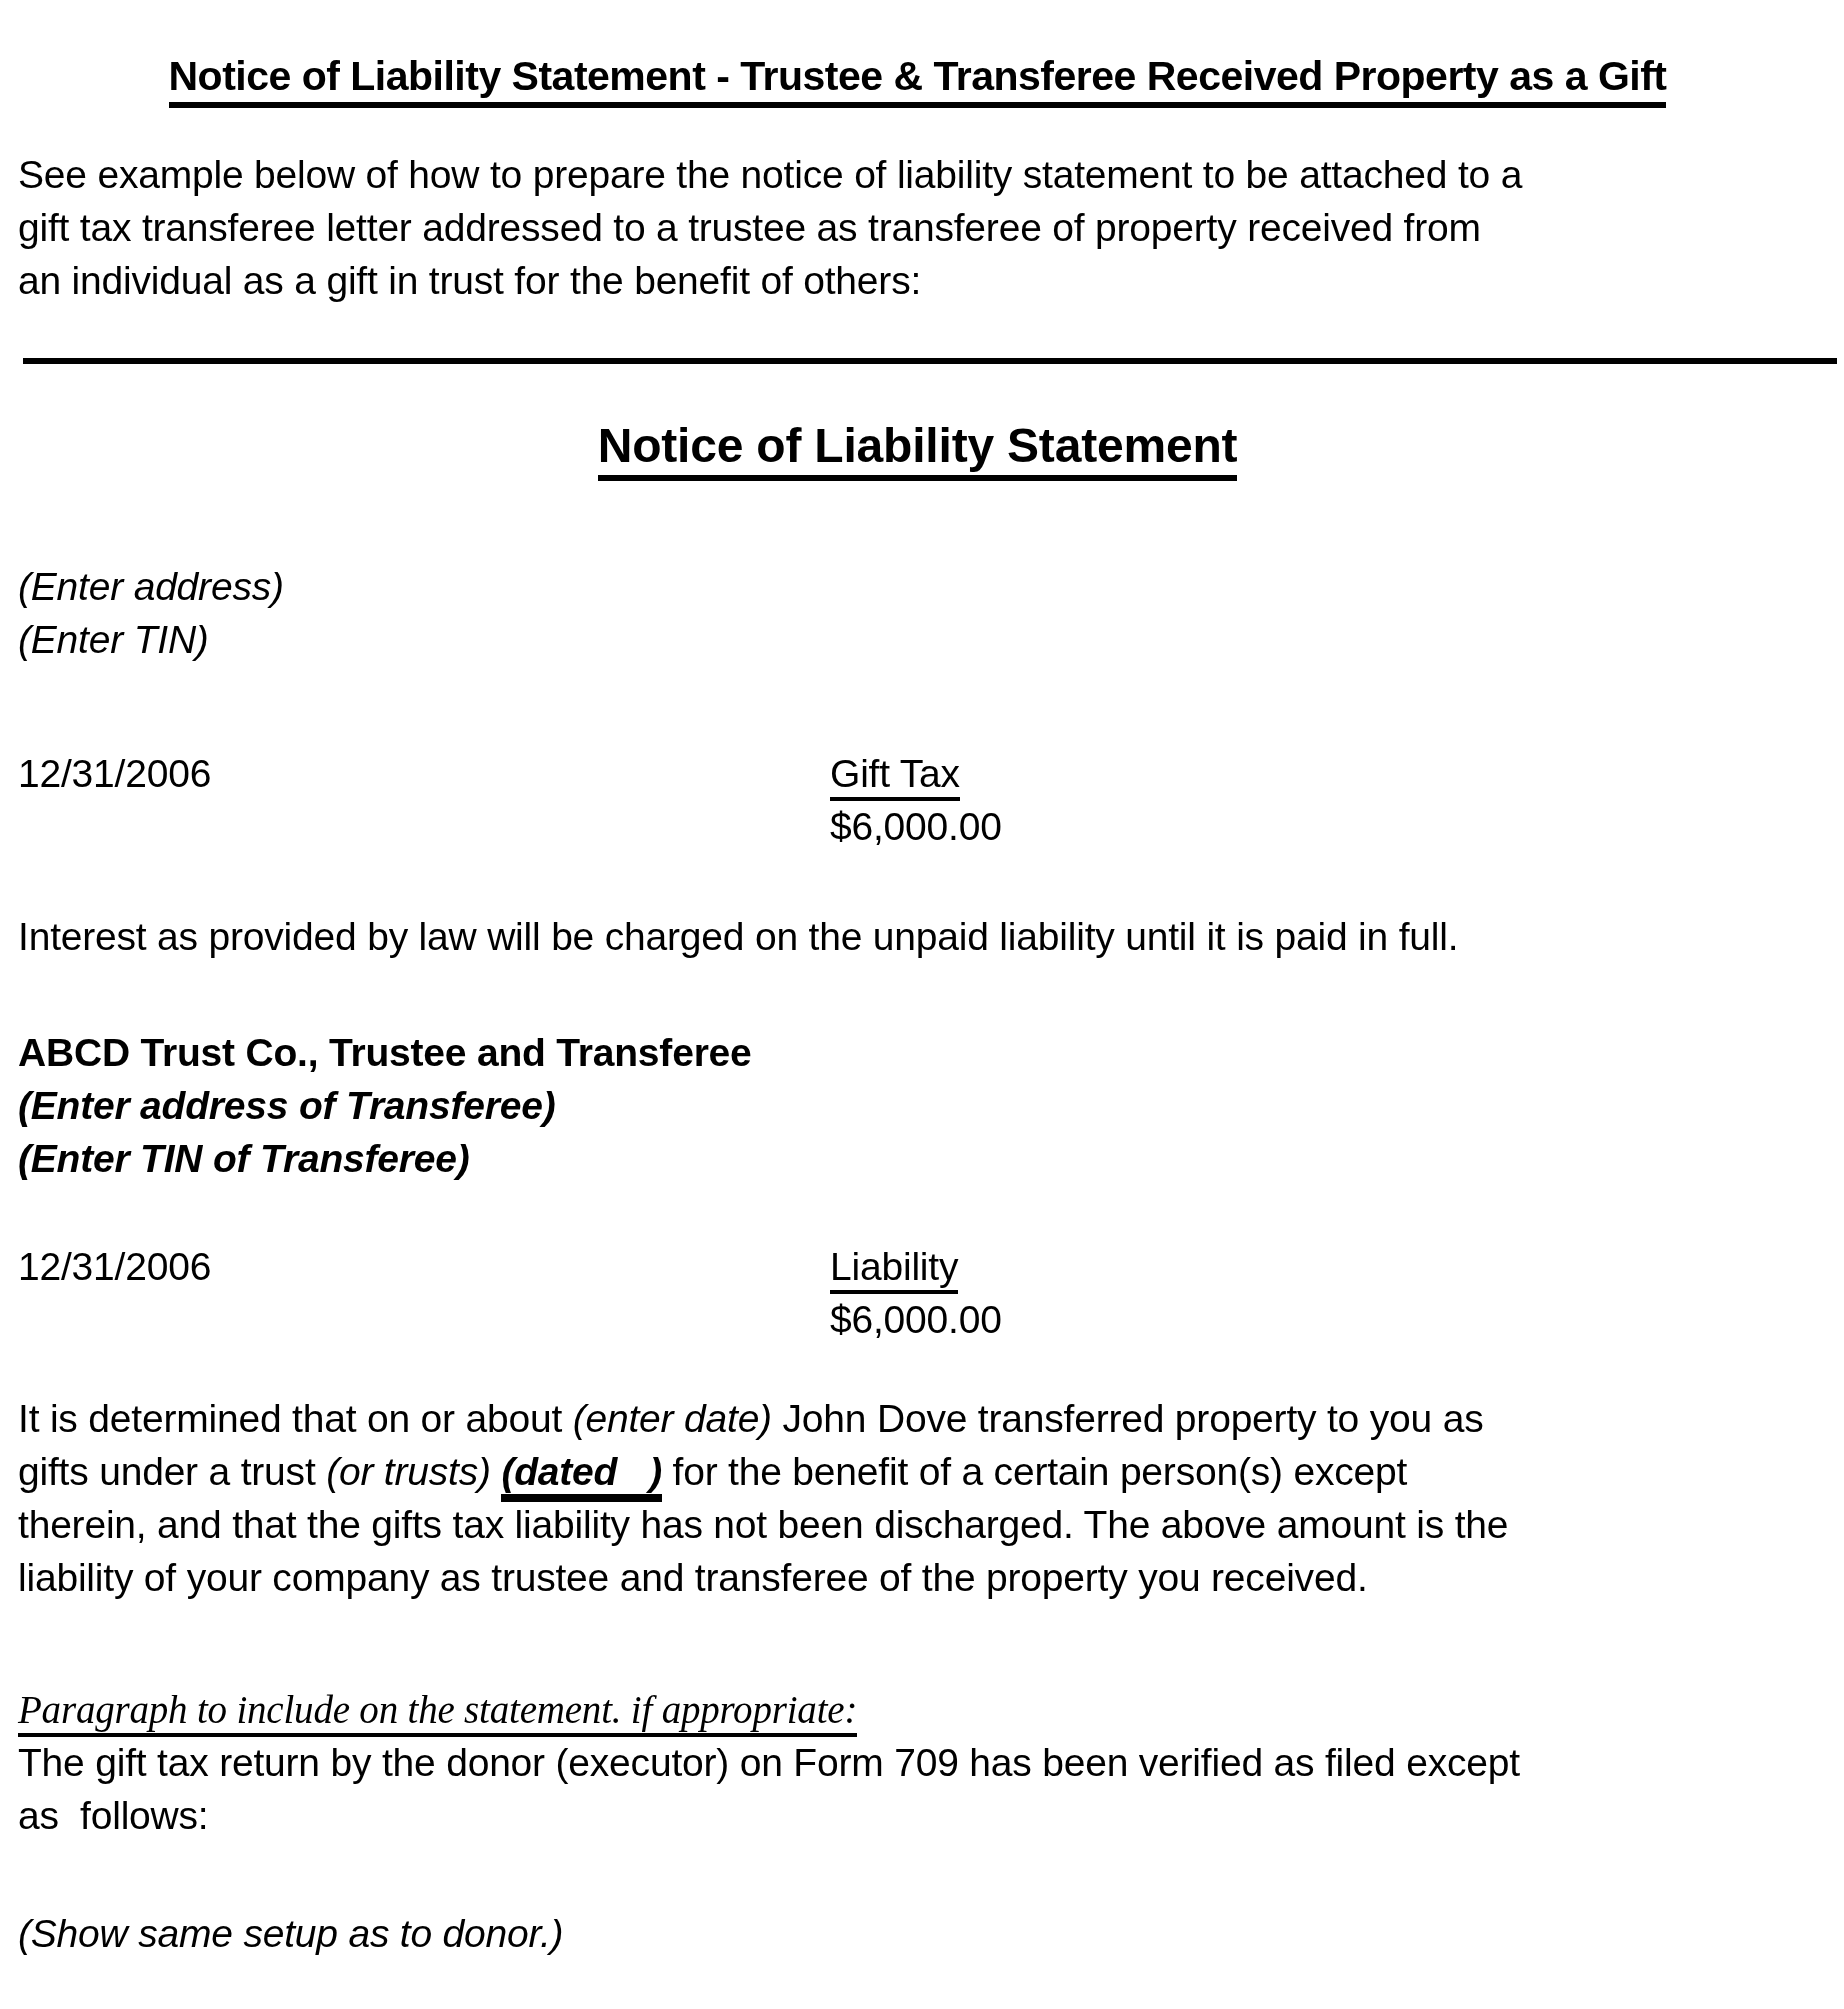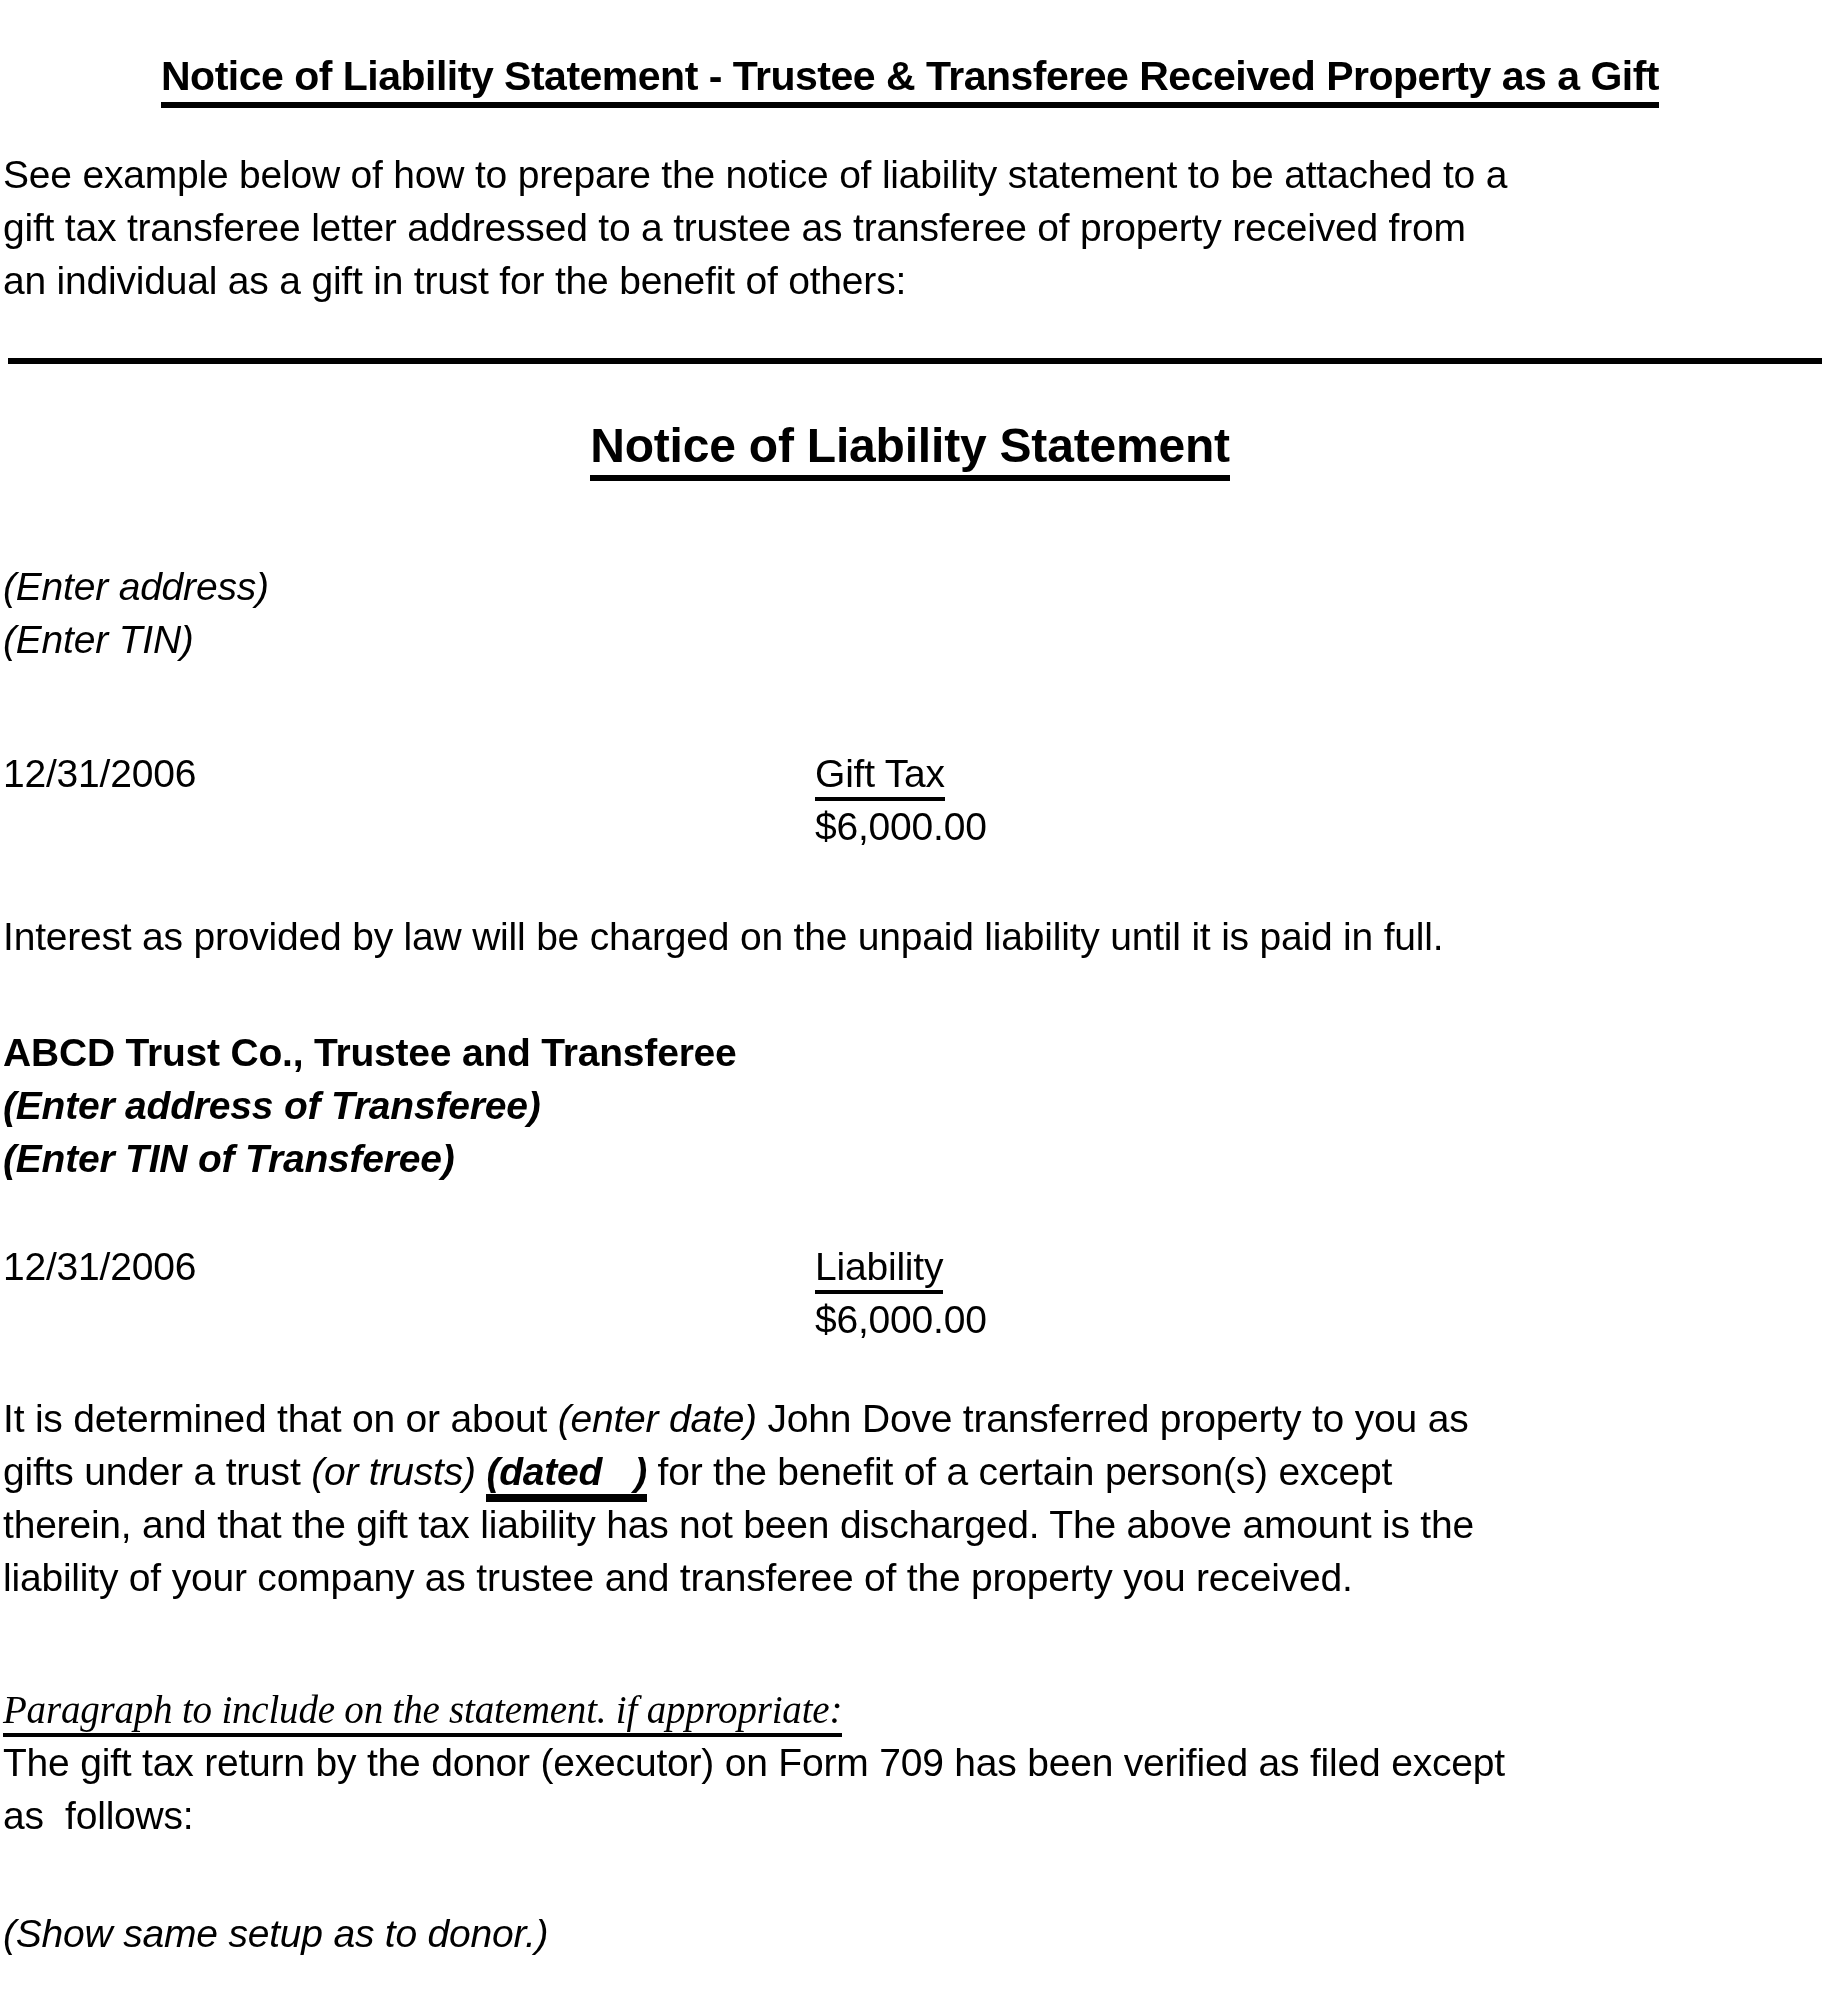--- a/index.html
+++ b/index.html
@@ -14,21 +14,21 @@
     overflow: hidden;
     font-family: "Liberation Sans", "DejaVu Sans", sans-serif;
     font-size: 39px;
     line-height: 53px;
     letter-spacing: -0.2px;
   }
   .doc {
     box-sizing: border-box;
     width: 1845px;
     height: 1531px;
-    padding: 26px 28px 0 3px;
+    padding: 26px 28px 0 18px;
   }
   .pre { white-space: pre-wrap; }
 
   .title {
     text-align: center;
     font-weight: bold;
     font-size: 41px;
     line-height: 55px;
     letter-spacing: -0.5px;
     margin-top: 23px;
@@ -133,21 +133,21 @@
 
   <div class="amount-row2">
     <span class="date">12/31/2006</span><span class="col-label">Liability</span>
   </div>
   <div class="amount-line">
     <span>$6,000.00</span>
   </div>
 
   <div class="determination pre"><span>It is determined that on or about </span><span class="italic">(enter date)</span><span> John Dove transferred property to you as
 </span><span>gifts under a trust </span><span class="italic">(or trusts)</span><span> </span><span class="bold-italic-underline">(dated&nbsp;&nbsp;&nbsp;)</span><span> for the benefit of a certain person(s) except
-</span><span>therein, and that the gift tax liability has not been discharged. The above amount is the
+</span><span>therein, and that the gifts tax liability has not been discharged. The above amount is the
 </span><span>liability of your company as trustee and transferee of the property you received.</span></div>
 
   <div class="opt-block">
     <div class="italic-line">
       <span class="u-medium">Paragraph to include on the statement. if  appropriate:</span>
     </div>
     <div class="pre">The gift tax return by the donor (executor) on Form 709 has been verified as filed except
 as  follows:</div>
   </div>
 

